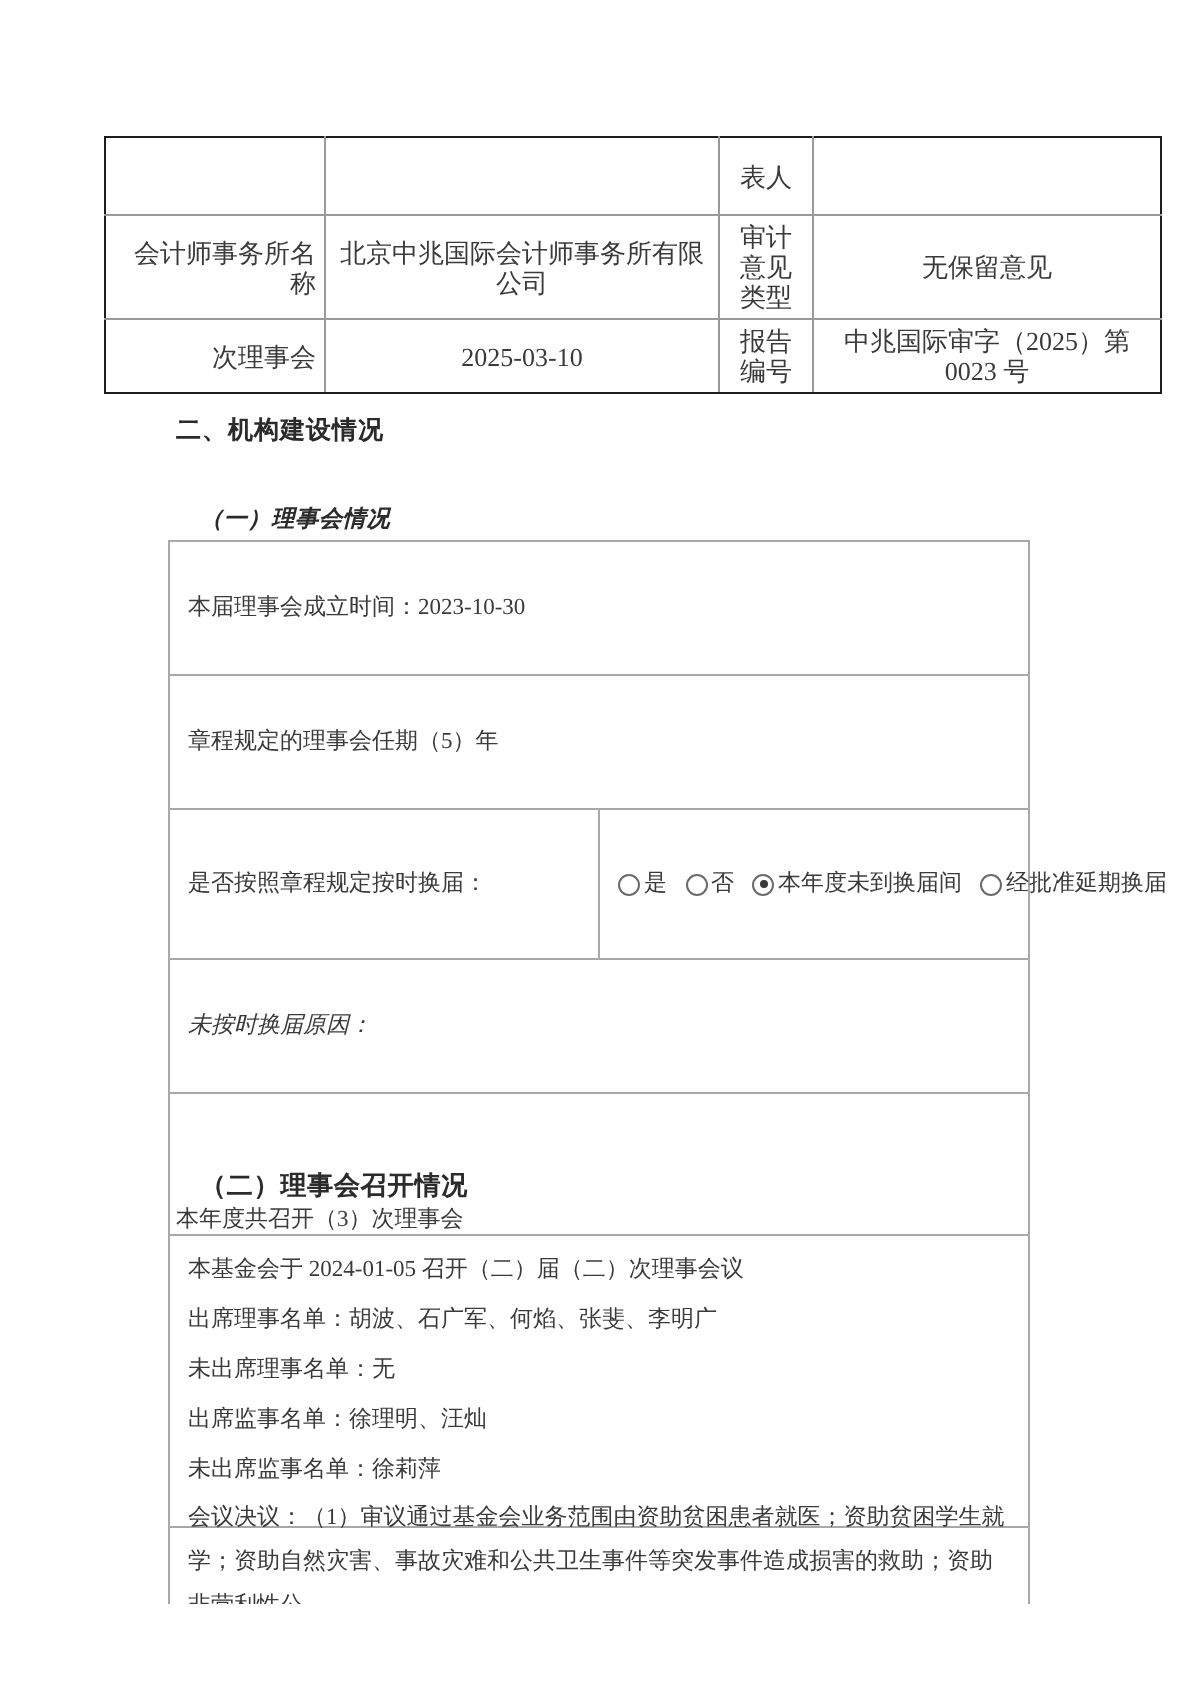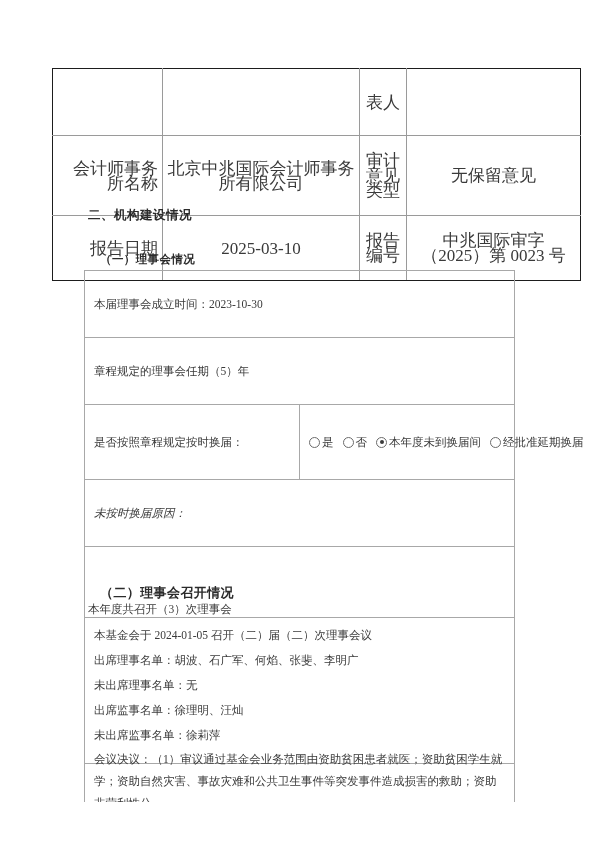--- a/index.html
+++ b/index.html
@@ -26,23 +26,23 @@
   .audit-table {
     position: absolute;
     left: 52px;
     top: 68px;
     width: 496px;
     border-collapse: collapse;
     table-layout: fixed;
   }
   .audit-table td {
     border: 1px solid #9a9a9a;
-    font-size: 17px;
+    font-size: 13px;
     line-height: 15px;
-    padding: 17px 4px;
+    padding: 3px 4px;
     vertical-align: middle;
     color: #3a3a3a;
   }
   .audit-table .outer-top { border-top: 1.6px solid #1d1d1d; }
   .audit-table .outer-left { border-left: 1.6px solid #1d1d1d; }
   .audit-table .outer-right { border-right: 1.6px solid #1d1d1d; }
   .audit-table .outer-bottom { border-bottom: 1.6px solid #1d1d1d; }
 
   .c-label { width: 101px; text-align: right; }
   .c-val1 { width: 188px; text-align: center; }
@@ -82,20 +82,21 @@
   }
   .h-sub1 {
     position: absolute;
     left: 100px;
     top: 252px;
     font-family: "Liberation Sans", "DejaVu Sans", sans-serif;
     font-size: 11.5px;
     font-weight: bold;
     color: #2b2b2b;
     letter-spacing: 0.4px;
+    font-style: italic;
   }
   .h-sub2 {
     position: absolute;
     left: 100px;
     top: 584px;
     font-family: "Liberation Sans", "DejaVu Sans", sans-serif;
     font-size: 13px;
     font-weight: bold;
     color: #2b2b2b;
     letter-spacing: 0.4px;
@@ -209,21 +210,21 @@
       </td>
       <td class="c-val2 outer-top outer-right"></td>
     </tr>
     <tr class="row-h2">
       <td class="c-label outer-left">会计师事务所名称</td>
       <td class="c-val1">北京中兆国际会计师事务所有限公司</td>
       <td class="c-narrow">审计意见类型</td>
       <td class="c-val2 outer-right">无保留意见</td>
     </tr>
     <tr class="row-h3">
-      <td class="c-label outer-left outer-bottom">报告日期</td>
+      <td class="c-label outer-left outer-bottom">次理事会</td>
       <td class="c-val1 outer-bottom">2025-03-10</td>
       <td class="c-narrow outer-bottom">报告编号</td>
       <td class="c-val2 outer-right outer-bottom">中兆国际审字（2025）第 0023 号</td>
     </tr>
   </tbody>
     </table>
 
 
   <div class="h-section">二、机构建设情况</div>
   <div class="h-sub1">（一）理事会情况</div>

